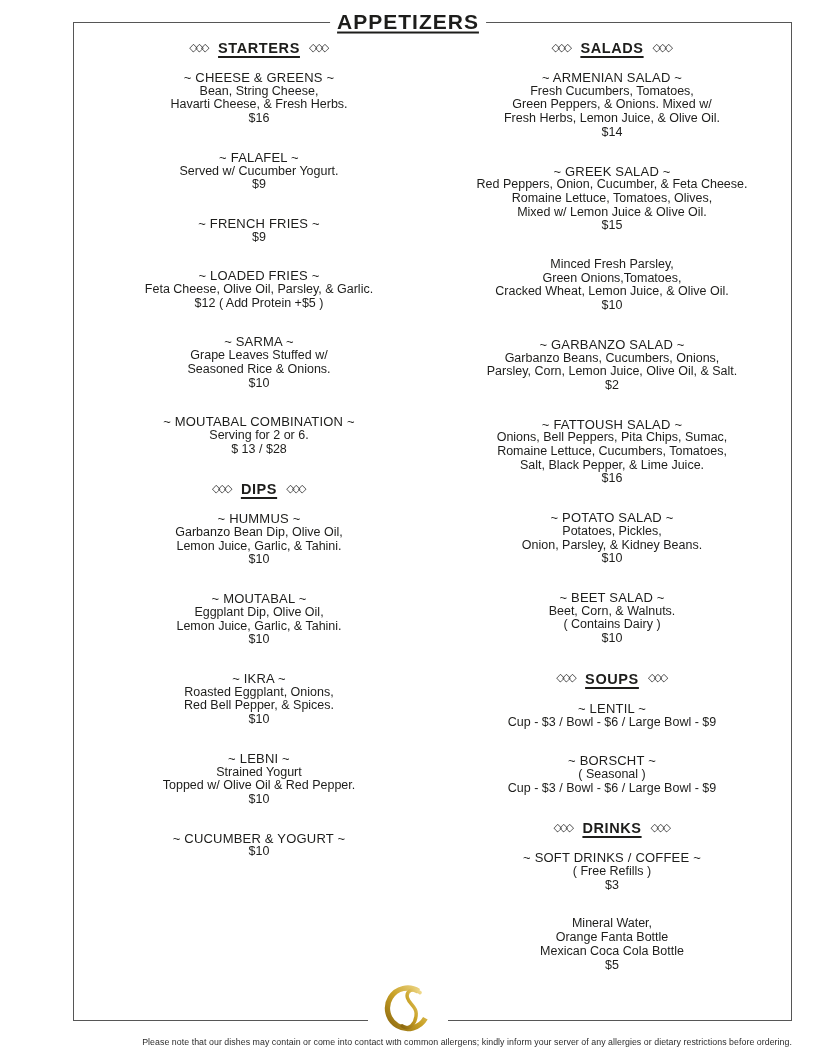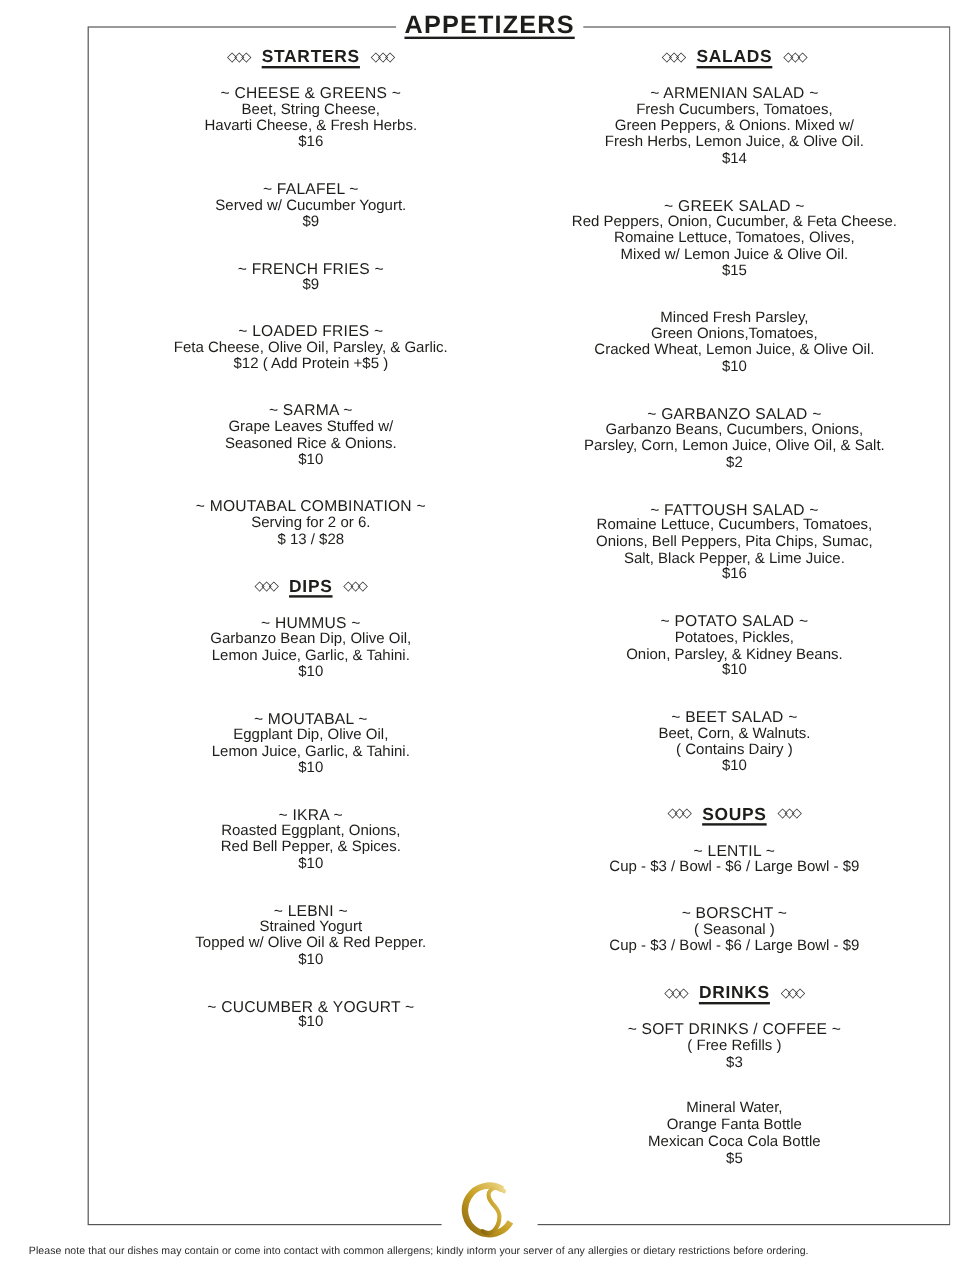--- a/index.html
+++ b/index.html
@@ -33,21 +33,21 @@
   .heading-text{
     text-decoration:underline;text-decoration-thickness:1.5px;text-underline-offset:2.5px;
   }
   .item{margin-bottom:25px;font-size:12.5px;line-height:13.7px;}
   .item-name{font-size:13px;letter-spacing:.2px;}
   .logo-wrap{
     position:absolute;left:50%;top:981px;transform:translateX(-50%);
     background:#ffffff;padding:0 13px;z-index:2;line-height:0;
   }
   .footer-note{
-    position:absolute;left:0;right:0;top:1037px;text-align:left;
+    position:absolute;left:0;right:0;top:1037px;text-align:right;
     font-size:8.8px;letter-spacing:.05px;color:#2c2c2c;z-index:1;
   }
 </style>
 </head>
 <body>
 
 <div class="page">
 
   <div class="frame"></div>
 
@@ -55,21 +55,21 @@
 
   <div class="col col-left">
       <section class="section">
         <div class="section-heading">
           <span class="orn">◇◇◇</span>
           <span class="heading-text">STARTERS</span>
           <span class="orn">◇◇◇</span>
         </div>
         <div class="item">
           <div class="item-name">~ CHEESE &amp; GREENS ~</div>
-          <div class="item-desc-line">Beet, String Cheese,</div>
+          <div class="item-desc-line">Bean, String Cheese,</div>
           <div class="item-desc-line">Havarti Cheese, &amp; Fresh Herbs.</div>
           <div class="item-price">$16</div>
         </div>
         <div class="item">
           <div class="item-name">~ FALAFEL ~</div>
           <div class="item-desc-line">Served w/ Cucumber Yogurt.</div>
           <div class="item-price">$9</div>
         </div>
         <div class="item">
           <div class="item-name">~ FRENCH FRIES ~</div>
@@ -156,22 +156,22 @@
           <div class="item-price">$10</div>
         </div>
         <div class="item">
           <div class="item-name">~ GARBANZO SALAD ~</div>
           <div class="item-desc-line">Garbanzo Beans, Cucumbers, Onions,</div>
           <div class="item-desc-line">Parsley, Corn, Lemon Juice, Olive Oil, &amp; Salt.</div>
           <div class="item-price">$2</div>
         </div>
         <div class="item">
           <div class="item-name">~ FATTOUSH SALAD ~</div>
+          <div class="item-desc-line">Onions, Bell Peppers, Pita Chips, Sumac,</div>
           <div class="item-desc-line">Romaine Lettuce, Cucumbers, Tomatoes,</div>
-          <div class="item-desc-line">Onions, Bell Peppers, Pita Chips, Sumac,</div>
           <div class="item-desc-line">Salt, Black Pepper, &amp; Lime Juice.</div>
           <div class="item-price">$16</div>
         </div>
         <div class="item">
           <div class="item-name">~ POTATO SALAD ~</div>
           <div class="item-desc-line">Potatoes, Pickles,</div>
           <div class="item-desc-line">Onion, Parsley, &amp; Kidney Beans.</div>
           <div class="item-price">$10</div>
         </div>
         <div class="item">

